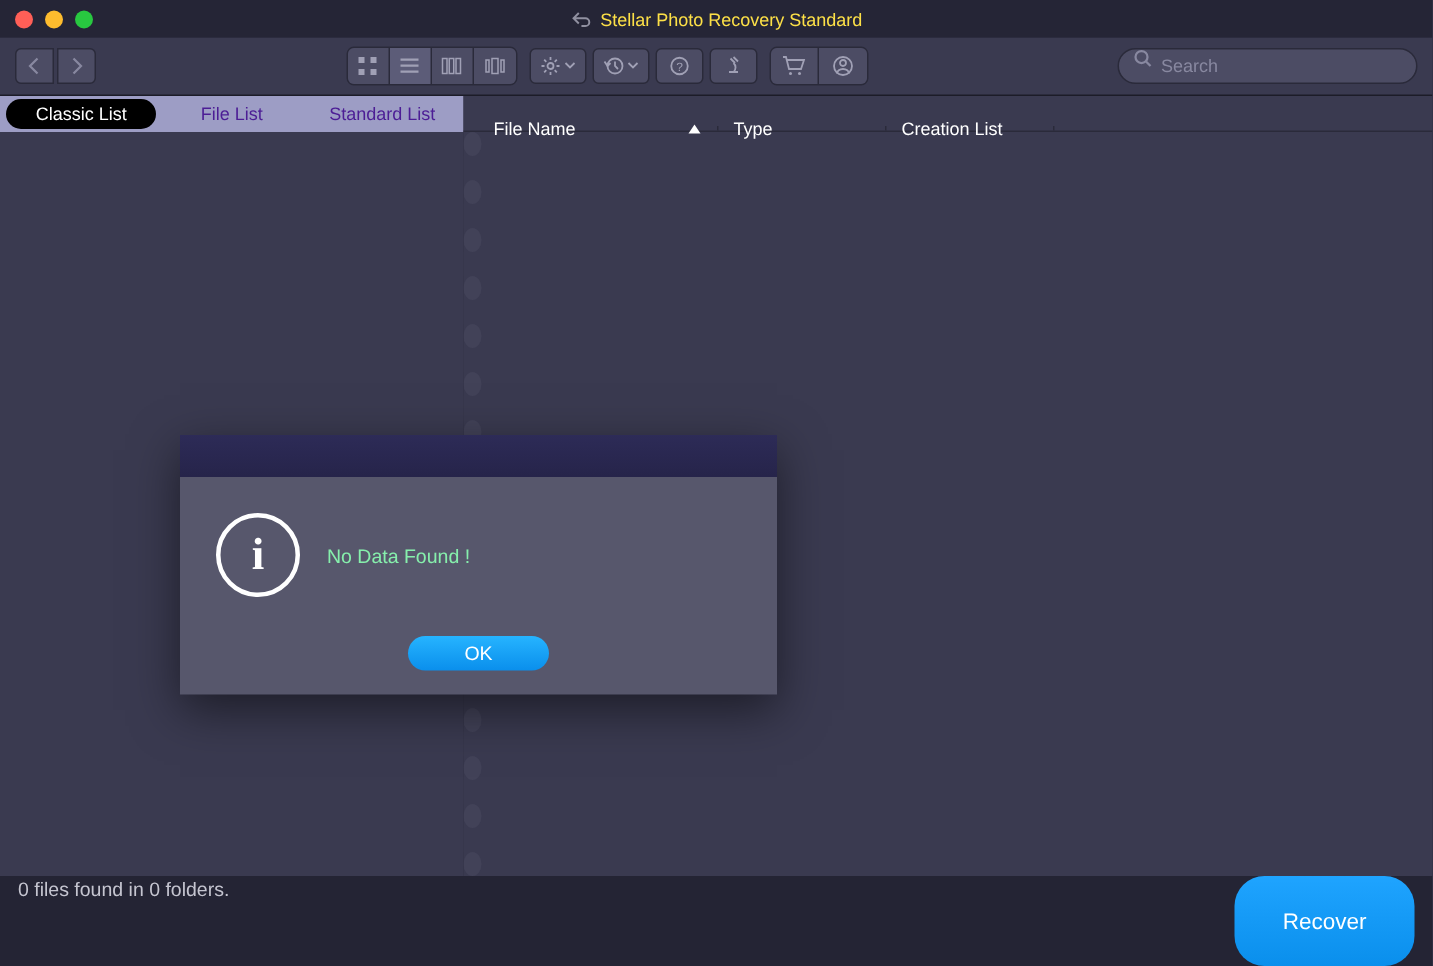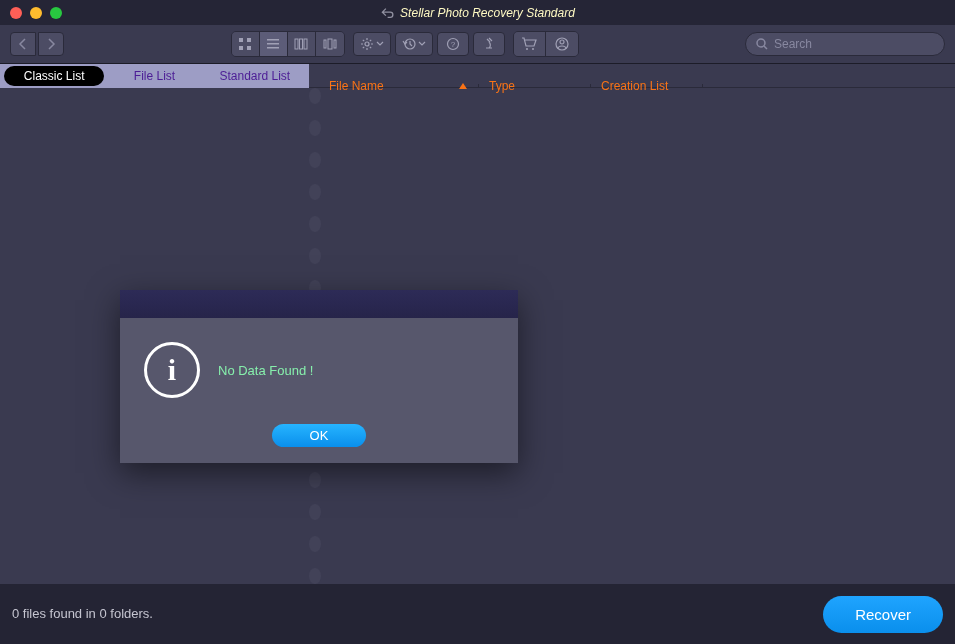--- a/index.html
+++ b/index.html
@@ -5,21 +5,21 @@
     * { margin: 0; padding: 0; box-sizing: border-box; font-family: -apple-system, BlinkMacSystemFont, "Segoe UI", Helvetica, Arial, sans-serif; }
     body { width: 955px; height: 644px; background: #2D2D3F; overflow: hidden; font-size: 12px; color: #C5C5D0; position: relative; }
     
     
     .titlebar { height: 25px; background: #252536; display: flex; align-items: center; padding: 0 10px; position: relative; }
     .traffic-lights { display: flex; gap: 8px; align-items: center; }
     .light { width: 12px; height: 12px; border-radius: 50%; }
     .light.red { background: #FF5F57; }
     .light.yellow { background: #FEBC2E; }
     .light.green { background: #28C840; }
-    .title-center { position: absolute; left: 50%; transform: translateX(-50%); display: flex; align-items: center; gap: 6px; color: #fef9c3; font-size: 12px; font-style: italic; }
+    .title-center { position: absolute; left: 50%; transform: translateX(-50%); display: flex; align-items: center; gap: 6px; color: #fde047; font-size: 12px; }
     .title-center svg { width: 14px; height: 14px; }
     
     
     .toolbar { height: 39px; background: #3A3A50; display: flex; align-items: center; padding: 0 10px; gap: 8px; border-bottom: 1px solid #1C1C28; }
     .nav-buttons { display: flex; gap: 2px; }
     .nav-btn { width: 26px; height: 24px; background: #4C4C64; border: 1px solid #2A2A3A; display: flex; align-items: center; justify-content: center; color: #8888A0; }
     .nav-btn:first-child { border-radius: 4px 0 0 4px; }
     .nav-btn:last-child { border-radius: 0 4px 4px 0; }
     
     .spacer-toolbar { flex: 1; }
@@ -29,56 +29,56 @@
     .view-btn:last-child { border-right: none; }
     .view-btn.active { background: #5C5C78; }
     
     .tool-buttons { display: flex; gap: 4px; }
     .tool-btn { min-width: 32px; height: 24px; background: #4C4C64; border: 1px solid #2A2A3A; border-radius: 4px; display: flex; align-items: center; justify-content: center; color: #A0A0B5; padding: 0 6px; gap: 2px; }
     
     .account-buttons { display: flex; border: 1px solid #2A2A3A; border-radius: 5px; overflow: hidden; }
     .account-btn { width: 32px; height: 24px; background: #4C4C64; display: flex; align-items: center; justify-content: center; color: #A0A0B5; border-right: 1px solid #2A2A3A; }
     .account-btn:last-child { border-right: none; }
     
-    .search-box { display: flex; align-items: center; background: #4C4C64; border: 1px solid #2A2A3A; border-radius: 12px; height: 24px; padding: 0 10px; width: 200px; gap: 6px; }
+    .search-box { display: flex; background: #4C4C64; border: 1px solid #2A2A3A; border-radius: 12px; height: 24px; padding: 0 10px; width: 200px; gap: 6px; }
     .search-box input { background: transparent; border: none; outline: none; color: #C5C5D0; font-size: 12px; flex: 1; }
     .search-box input::placeholder { color: #8888A0; }
     
     
     .list-tabs { height: 24px; background: #9D9DC5; display: flex; align-items: center; padding: 0 4px; gap: 0; width: 309px; }
     .list-tab { flex: 1; text-align: center; font-size: 12px; color: #4c1d95; padding: 3px 10px; border-radius: 10px; }
     .list-tab.active { background: #000; color: #fff; }
     
     
     .content-row { display: flex; height: 520px; }
     
     .sidebar { width: 309px; background: #3A3A50; position: relative; }
     .sidebar-scroll { position: absolute; bottom: 0; left: 0; right: 0; height: 8px; background: #2A2A3A; }
     .sidebar-scroll-thumb { width: 80px; height: 100%; background: #55556E; border-radius: 4px; }
     
     .main { flex: 1; display: flex; flex-direction: column; background: #3A3A50; }
     
     
     .table-header { display: flex; height: 24px; background: #3A3A50; border-bottom: 1px solid #2A2A3A; }
-    .th { padding: 0 10px; display: flex; align-items: center; color: #f97316; font-size: 12px; border-right: 1px solid #2A2A3A; position: relative; margin-top: 20px; }
+    .th { padding: 0 10px; display: flex; align-items: center; color: #ffffff; font-size: 12px; border-right: 1px solid #2A2A3A; position: relative; margin-top: 20px; }
     .th-filename { width: 170px; padding-left: 20px; }
     .th-type { width: 112px; }
     .th-size { width: 110px; justify-content: flex-end; }
     .th-creation { width: 112px; }
     .th-modification { flex: 1; border-right: none; }
     .sort-arrow { margin-left: auto; }
     
     
     .table-body { flex: 1; overflow: hidden; }
     .row { height: 16px; }
     .row.light { background: #424258; }
     .row.dark { background: #3A3A50; }
     
     
-    .statusbar { position: absolute; bottom: 0; left: 0; right: 0; height: 60px; background: #242434; display: flex; align-items: center; justify-content: space-between; padding: 0 12px; }
+    .statusbar { position: absolute; bottom: 0; left: 0; right: 0; height: 60px; background: #242434; display: flex; justify-content: space-between; padding: 0 12px; }
     .status-text { color: #C5C5D0; font-size: 13px; line-height: 1.4; }
     .recover-btn { background: linear-gradient(180deg, #1FA4FF 0%, #0A8FEC 100%); color: #fff; border: none; border-radius: 20px; padding: 10px 32px; font-size: 15px; cursor: pointer; }
     
     
     .dialog { position: absolute; top: 290px; left: 120px; width: 398px; background: #57576C; box-shadow: 0 10px 30px rgba(0,0,0,0.5); }
     .dialog-titlebar { height: 28px; background: linear-gradient(180deg, #2D2B57 0%, #26244A 100%); }
     .dialog-body { padding: 24px 20px 16px 24px; display: flex; align-items: center; gap: 18px; }
     .info-icon-wrap { width: 56px; height: 56px; border: 3px solid #fff; border-radius: 50%; display: flex; align-items: center; justify-content: center; color: #fff; font-family: Georgia, serif; font-size: 30px; font-weight: bold; }
     .dialog-msg { color: #86efac; font-size: 13px; }
     .dialog-footer { padding: 10px 12px 16px; display: flex; justify-content: center; }

